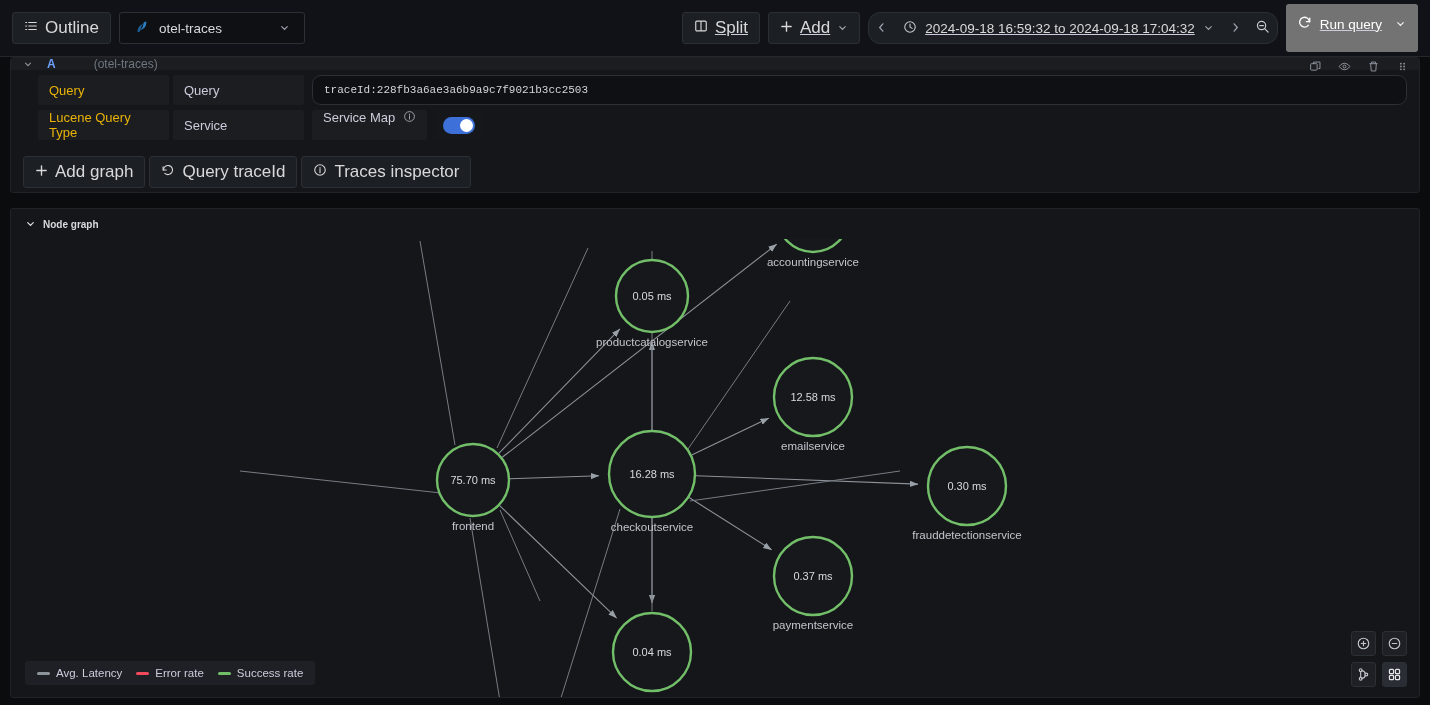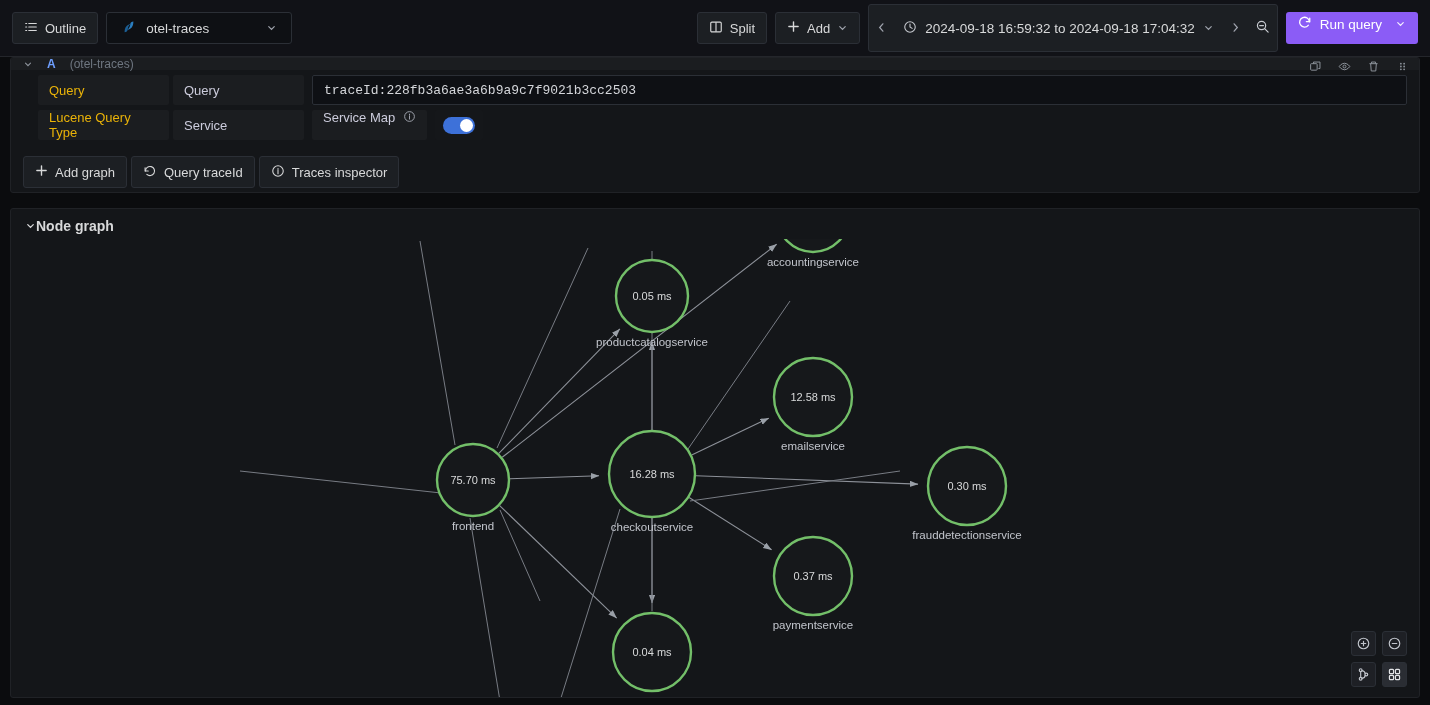--- a/index.html
+++ b/index.html
@@ -14,94 +14,94 @@
 
   
   .toolbar {
     position: absolute; top: 0; left: 0; width: 1430px; height: 57px;
     background: #111217;
     border-bottom: 1px solid #24262b;
     display: flex; align-items: center;
     padding: 0 12px;
   }
   .tb-left { display: flex; align-items: center; gap: 8px; }
-  .tb-right { margin-left: auto; display: flex; align-items: center; gap: 8px; }
+  .tb-right { margin-left: auto; display: flex; align-items: center; gap: 8px; text-decoration: underline; }
 
   .btn {
     height: 32px; display: inline-flex; align-items: center; gap: 7px;
     padding: 0 11px;
     background: #1c1f23; border: 1px solid #2b2f36; border-radius: 3px;
-    color: #d8d9da; font-size: 13px; font-weight: 500;
+    color: #d8d9da; font-size: 17px; font-weight: 500;
     cursor: pointer; white-space: nowrap;
   }
 
   .ds-picker {
     height: 32px; width: 186px;
     display: flex; align-items: center; gap: 9px;
     padding: 0 14px;
     background: #0e1014; border: 1px solid #2b2f36; border-radius: 3px;
     font-size: 13.5px; color: #d8d9da; cursor: pointer;
   }
   .ds-picker .caret { margin-left: auto; }
 
   .timerange {
-    height: 48px; display: flex; align-items: center;
-    background: #1c1f23; border: 1px solid #2b2f36; border-radius: 3px;
+    height: 32px; display: flex; align-items: center;
+    background: #1c1f23; border: 1px solid #2b2f36; border-radius: 12px;
     overflow: hidden;
   }
   .tr-seg {
     height: 30px; display: flex; align-items: center; gap: 8px;
     padding: 0 9px; font-size: 13.5px; color: #d8d9da; cursor: pointer;
   }
   .tr-arrow { padding: 0 7px; color: #9fa3ad; }
 
   .run-btn {
-    height: 32px; display: flex; align-items: center; gap: 8px;
+    height: 48px; display: flex; align-items: center; gap: 8px;
     padding: 0 12px 8px 11px;
-    background: #8b5cf6; border: none; border-radius: 3px;
+    background: #737373; border: none; border-radius: 3px;
     color: #fff; font-size: 13.5px; font-weight: 500; cursor: pointer;
   }
   .run-btn .caret { margin-left: 5px; opacity: .9; }
 
   
   .query-area {
     position: absolute; top: 57px; left: 0; width: 1430px; height: 146px;
     background: #0b0c0e;
     padding: 0 10px;
   }
   .query-card {
     position: relative;
     background: #141619; border: 1px solid #202226; border-radius: 3px;
     height: 136px; overflow: hidden;
   }
   .query-head {
     height: 12px; background: #1b1d20;
     display: flex; align-items: center; gap: 14px;
     padding: 0 12px; position: relative;
   }
-  .qh-label { font-size: 12px; color: #6e7680; }
+  .qh-label { font-size: 12px; color: #6e7680; margin-left: 24px; }
   .qh-a { color: #6e9fff; font-size: 12px; font-weight: 600; }
   .qh-icons { position: absolute; right: 10px; top: 1px; display: flex; gap: 16px; color: #8e949c; }
 
   .qrow { display: flex; align-items: center; gap: 4px; padding: 5px 12px 0 27px; }
   .qlabel {
     width: 131px; height: 30px; display: flex; align-items: center;
     background: #1b1d20; border-radius: 2px; padding: 0 11px;
     font-size: 13px; color: #eab308;
   }
   .qvalue {
     width: 131px; height: 30px; display: flex; align-items: center;
     background: #1b1d20; border-radius: 2px; padding: 0 11px;
     font-size: 13px; color: #ccccdc; cursor: pointer;
   }
   .qinput {
     flex: 1; height: 30px; display: flex; align-items: center;
-    background: #0e1014; border: 1px solid #2b2f36; border-radius: 2px;
+    background: #0e1014; border: 1px solid #2b2f36; border-radius: 9px;
     padding: 0 11px; margin-left: 4px;
-    font-family: "Liberation Mono", monospace; font-size: 13px; color: #d4d6da;
+    font-family: "Liberation Mono", monospace; font-size: 11px; color: #d4d6da;
   }
   .qsm {
     height: 30px; display: flex; align-items: flex-start; gap: 8px;
     background: #1b1d20; border-radius: 2px; padding: 0 11px; margin-left: 4px;
     font-size: 13px; color: #ccccdc;
   }
   .toggle-wrap {
     width: 48px; height: 30px; margin-left: 4px;
     background: #15171a; border-radius: 2px;
     display: flex; align-items: center; justify-content: center; cursor: pointer;
@@ -117,23 +117,23 @@
   .qactions { display: flex; gap: 4px; padding: 16px 0 0 12px; }
 
   
   .panel {
     position: absolute; top: 208px; left: 10px;
     width: 1410px; height: 490px;
     background: #141619; border: 1px solid #202226; border-radius: 3px;
     overflow: hidden;
   }
   .panel-title {
-    display: flex; align-items: center; 
+    display: flex; align-items: center; gap: 7px;
     padding: 9px 0 0 14px;
-    font-size: 14px; font-weight: 600; color: #d8d9da; cursor: pointer;
+    font-size: 10px; font-weight: 600; color: #d8d9da; cursor: pointer;
   }
   .graph { position: absolute; inset: 30px 0 0 0; }
   .graph svg { display: block; }
 
   .node-val { font-size: 11px; fill: #d8d9da; }
   .node-label { font-size: 11.5px; fill: #c2c5cc; }
   .edge { stroke: #8d9199; stroke-width: 1.1px; fill: none; }
   .edge-thin { stroke: #787c84; stroke-width: 1px; fill: none; }
   .ring { fill: none; stroke: #73bf69; stroke-width: 2.4px; }
   .node-bg { fill: #16181b; }
@@ -446,20 +446,34 @@
             </g>
             <g>
               <circle cx="641" cy="413" r="39" class="node-bg"></circle>
               <circle cx="641" cy="413" r="39" class="ring" stroke="#73bf69"></circle>
               <text x="641" y="417" text-anchor="middle" class="node-val">0.04 ms</text>
             </g>
           </g>
       </svg>
     </div>
 
+    <div class="legend">
+      <div class="item">
+        <span class="swatch" style="background:#8e949c"></span>
+        <span>Avg. Latency</span>
+      </div>
+      <div class="item">
+        <span class="swatch" style="background:#f2495c"></span>
+        <span>Error rate</span>
+      </div>
+      <div class="item">
+        <span class="swatch" style="background:#73bf69"></span>
+        <span>Success rate</span>
+      </div>
+    </div>
 
     <div class="gcontrols">
       <div class="gc-row">
         <div class="gc-btn">
           <svg width="15" height="15" viewBox="0 0 16 16" fill="none" stroke="#c0c4cb" stroke-width="1.25">
               <circle cx="8" cy="8" r="5.6"></circle>
               <path d="M5.6 8h4.8M8 5.6v4.8" stroke-linecap="round"></path>
             </svg>
         </div>
         <div class="gc-btn">

